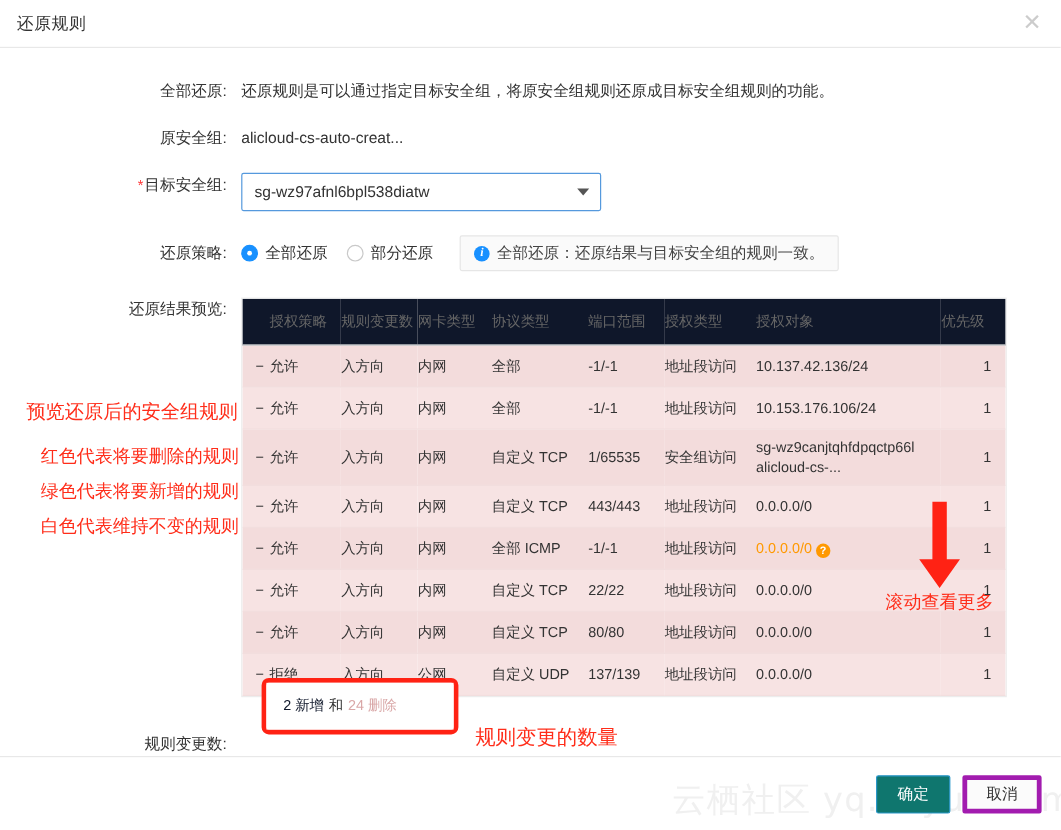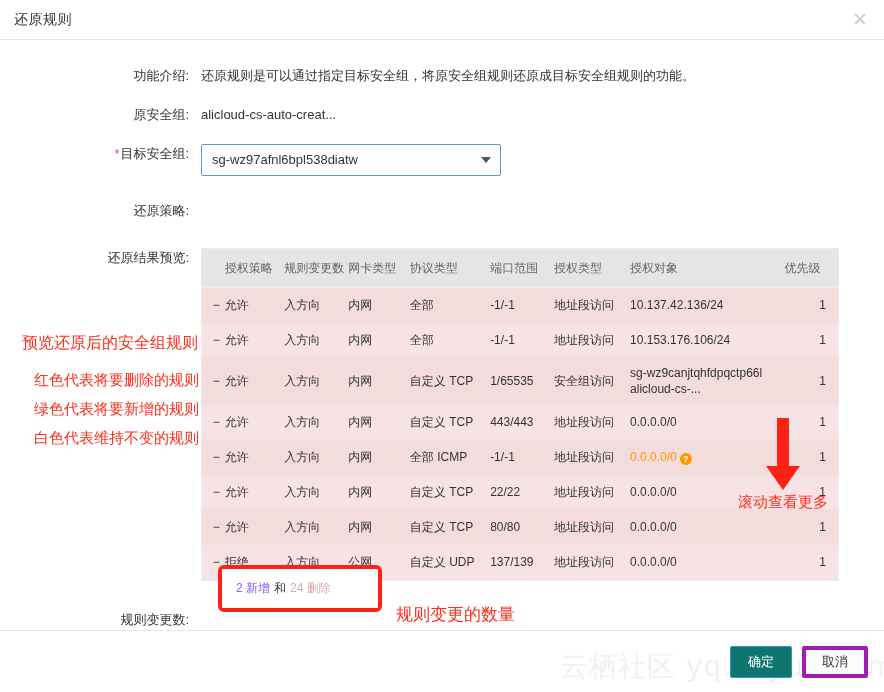--- a/index.html
+++ b/index.html
@@ -167,21 +167,21 @@
     background: #fff;
     overflow: hidden;
   }
   table.rules {
     width: 100%;
     border-collapse: collapse;
     font-size: 12px;
     table-layout: fixed;
   }
   table.rules thead th {
-    background: #e5e5e5;
+    background: #0f172a;
     color: #666;
     font-weight: normal;
     text-align: left;
     padding: 9px 4px 9px 0;
     font-size: 12px;
     border-bottom: 1px solid #eee;
     white-space: nowrap;
   }
   table.rules tbody td {
     padding: 7px 4px 7px 0;
@@ -221,21 +221,21 @@
 
   
   .change-row { align-items: center; margin-top: 22px; margin-bottom: 0; }
   .change-box {
     display: inline-flex;
     align-items: center;
     font-size: 12px;
     padding: 6px 8px;
     gap: 4px;
   }
-  .add-count { color: #8b5cf6; }
+  .add-count { color: #0f172a; }
   .del-count { color: #d9a7a7; }
   .and-text  { color: #333; }
 
   
   .dialog-footer {
     position: absolute;
     left: 0; right: 0; bottom: 0;
     height: 62px;
     border-top: 1px solid #e8e8e8;
     display: flex;
@@ -323,21 +323,21 @@
 <body>
 
 <div class="dialog-header">
   <div class="dialog-title">还原规则</div>
   <div class="close-icon">✕</div>
 </div>
 
 <div class="dialog-body">
 
   <div class="form-row">
-    <div class="form-label">功能介绍:</div>
+    <div class="form-label">全部还原:</div>
     <div class="form-control">
       <span class="intro-text">还原规则是可以通过指定目标安全组，将原安全组规则还原成目标安全组规则的功能。</span>
     </div>
   </div>
 
   <div class="form-row">
     <div class="form-label">原安全组:</div>
     <div class="form-control">
       <span class="plain-value">alicloud-cs-auto-creat...</span>
     </div>
@@ -350,20 +350,36 @@
     <div class="form-control">
       <div class="select-box">
         <span>sg-wz97afnl6bpl538diatw</span>
         <span class="select-arrow"></span>
       </div>
     </div>
   </div>
 
   <div class="form-row" style="margin-bottom:22px;">
     <div class="form-label" style="line-height:30px;">还原策略:</div>
+    <div class="form-control">
+      <div class="radio-wrap" style="height:30px;">
+        <div class="radio-item checked">
+          <span class="radio-dot"></span>
+          <span class="radio-label">全部还原</span>
+        </div>
+        <div class="radio-item">
+          <span class="radio-dot"></span>
+          <span class="radio-label">部分还原</span>
+        </div>
+        <div class="tip-box">
+          <span class="info-icon">i</span>
+          <span>全部还原：还原结果与目标安全组的规则一致。</span>
+        </div>
+      </div>
+    </div>
   </div>
 
   <div class="form-row preview-row">
     <div class="form-label">还原结果预览:</div>
     <div class="form-control">
       <div class="table-wrap">
         <table class="rules">
           <thead>
             <tr>
               <th class="c-mark"></th>

